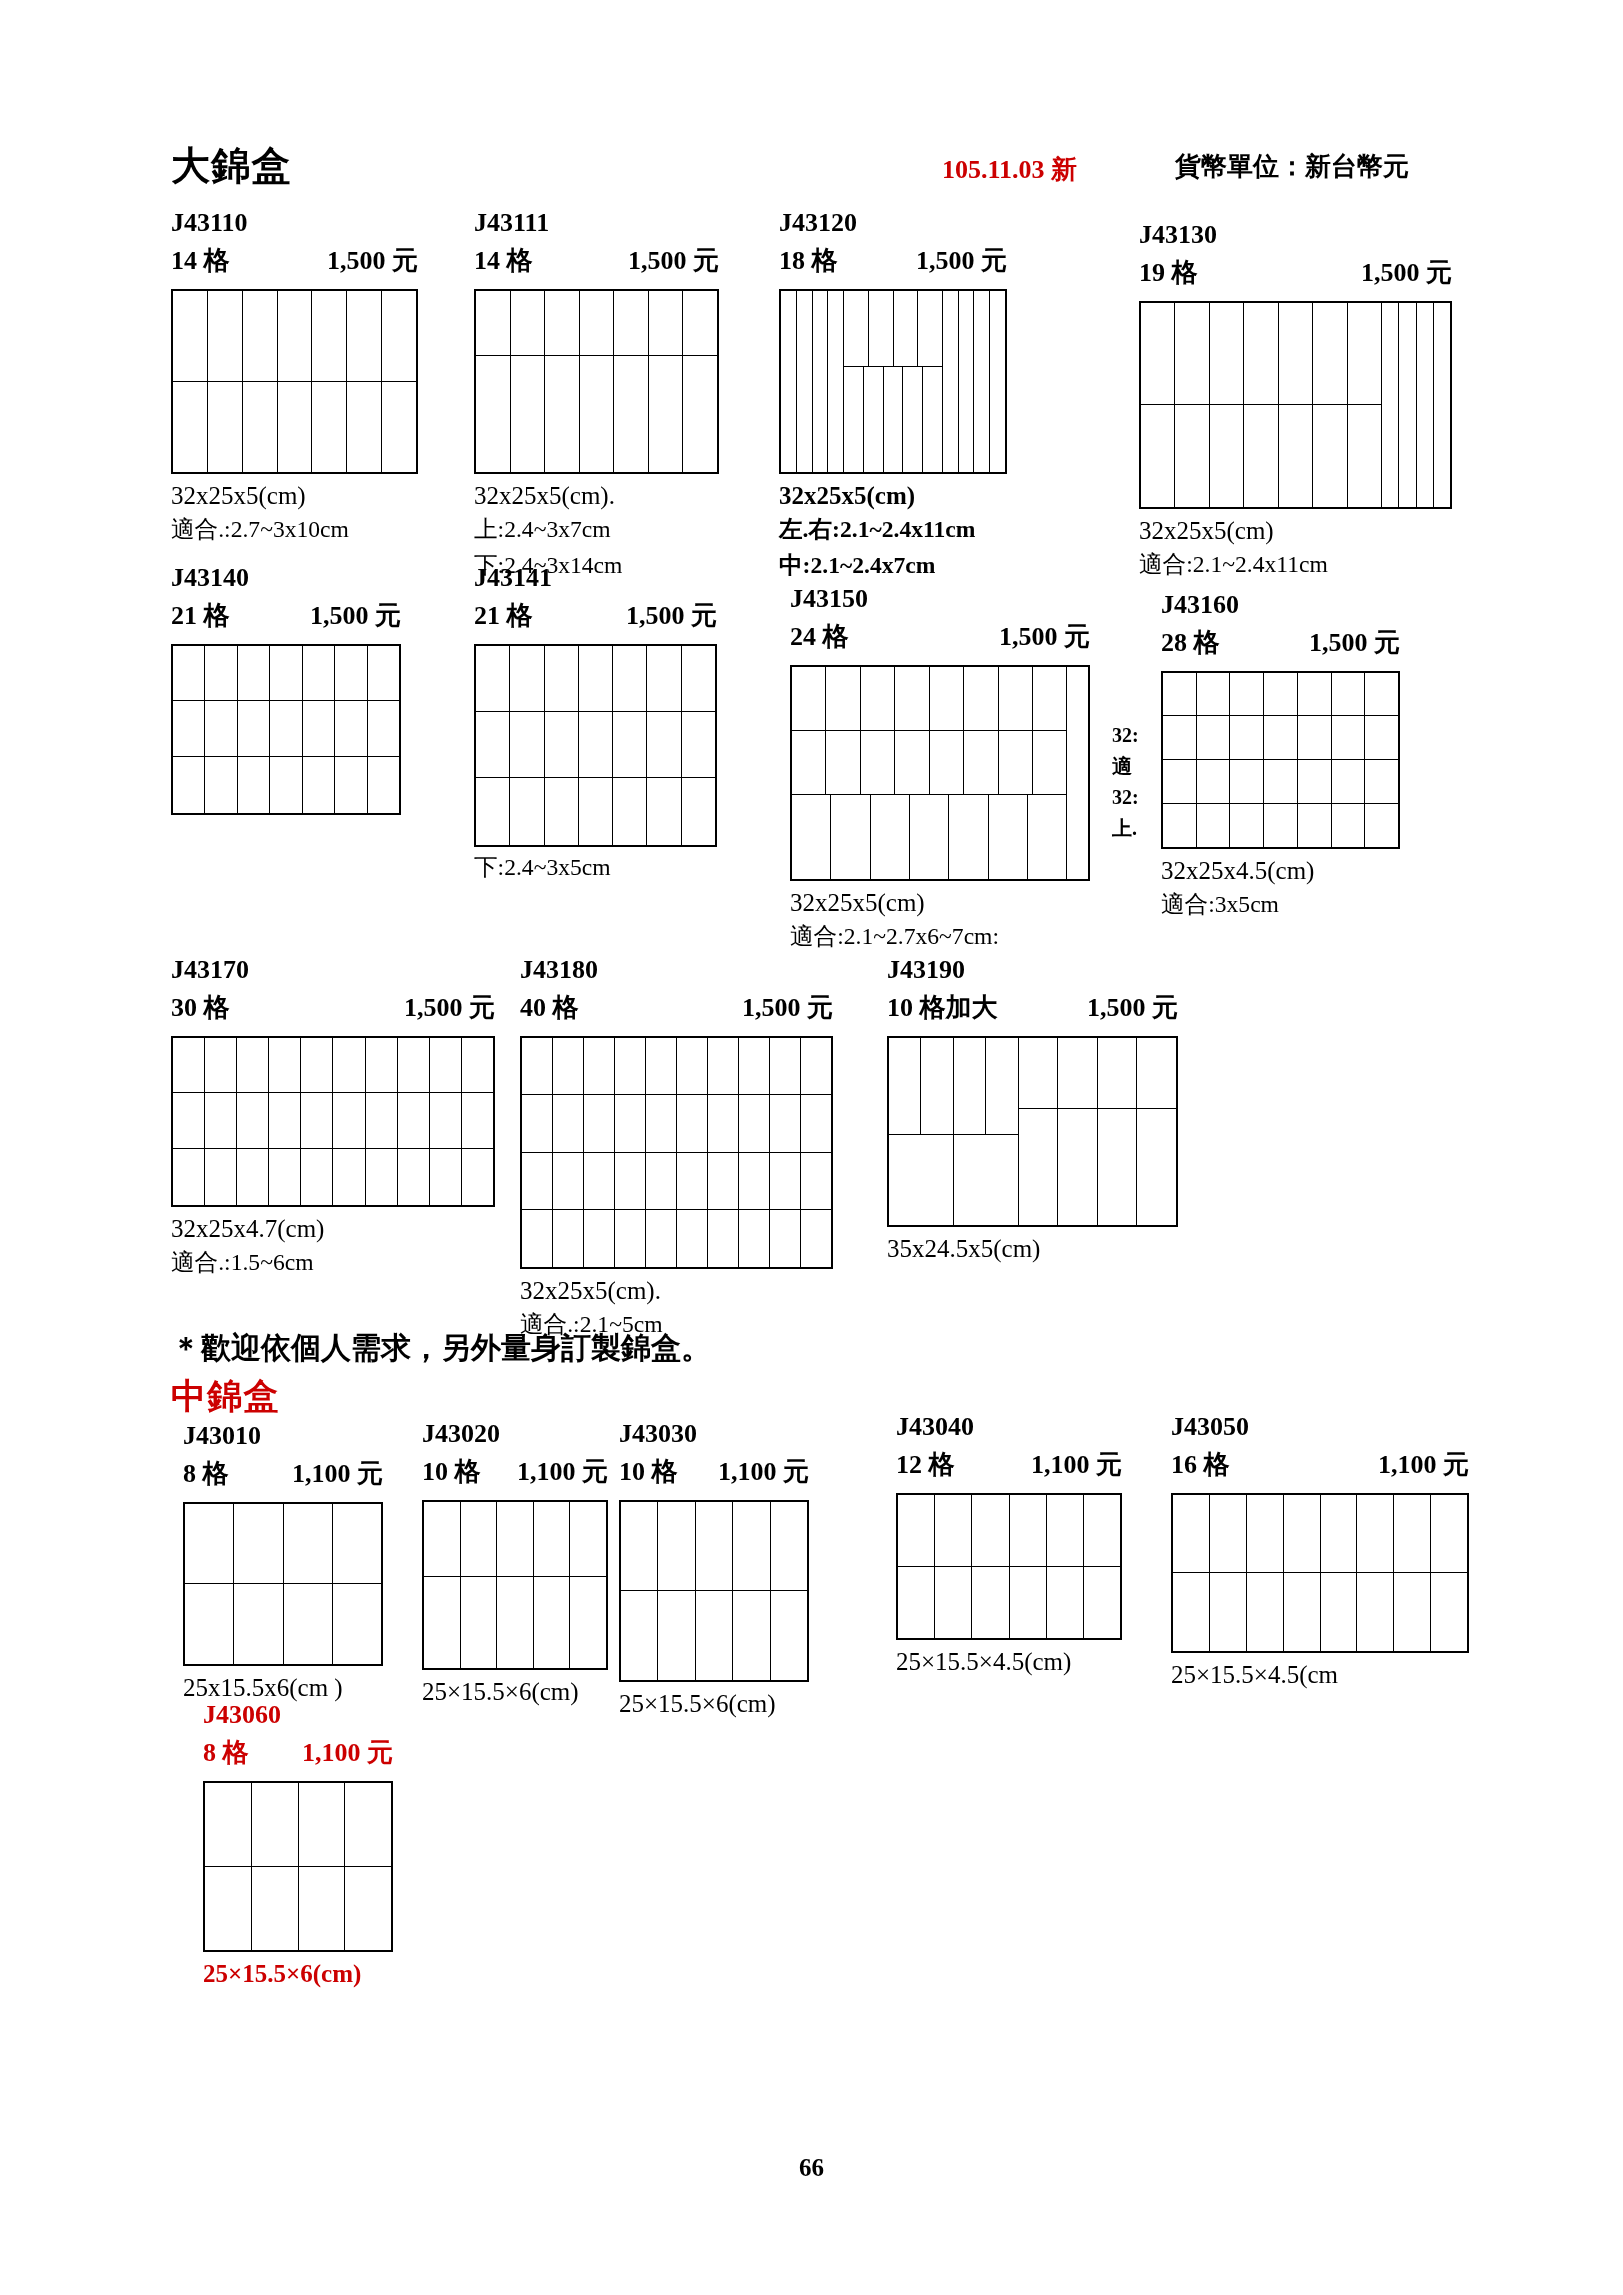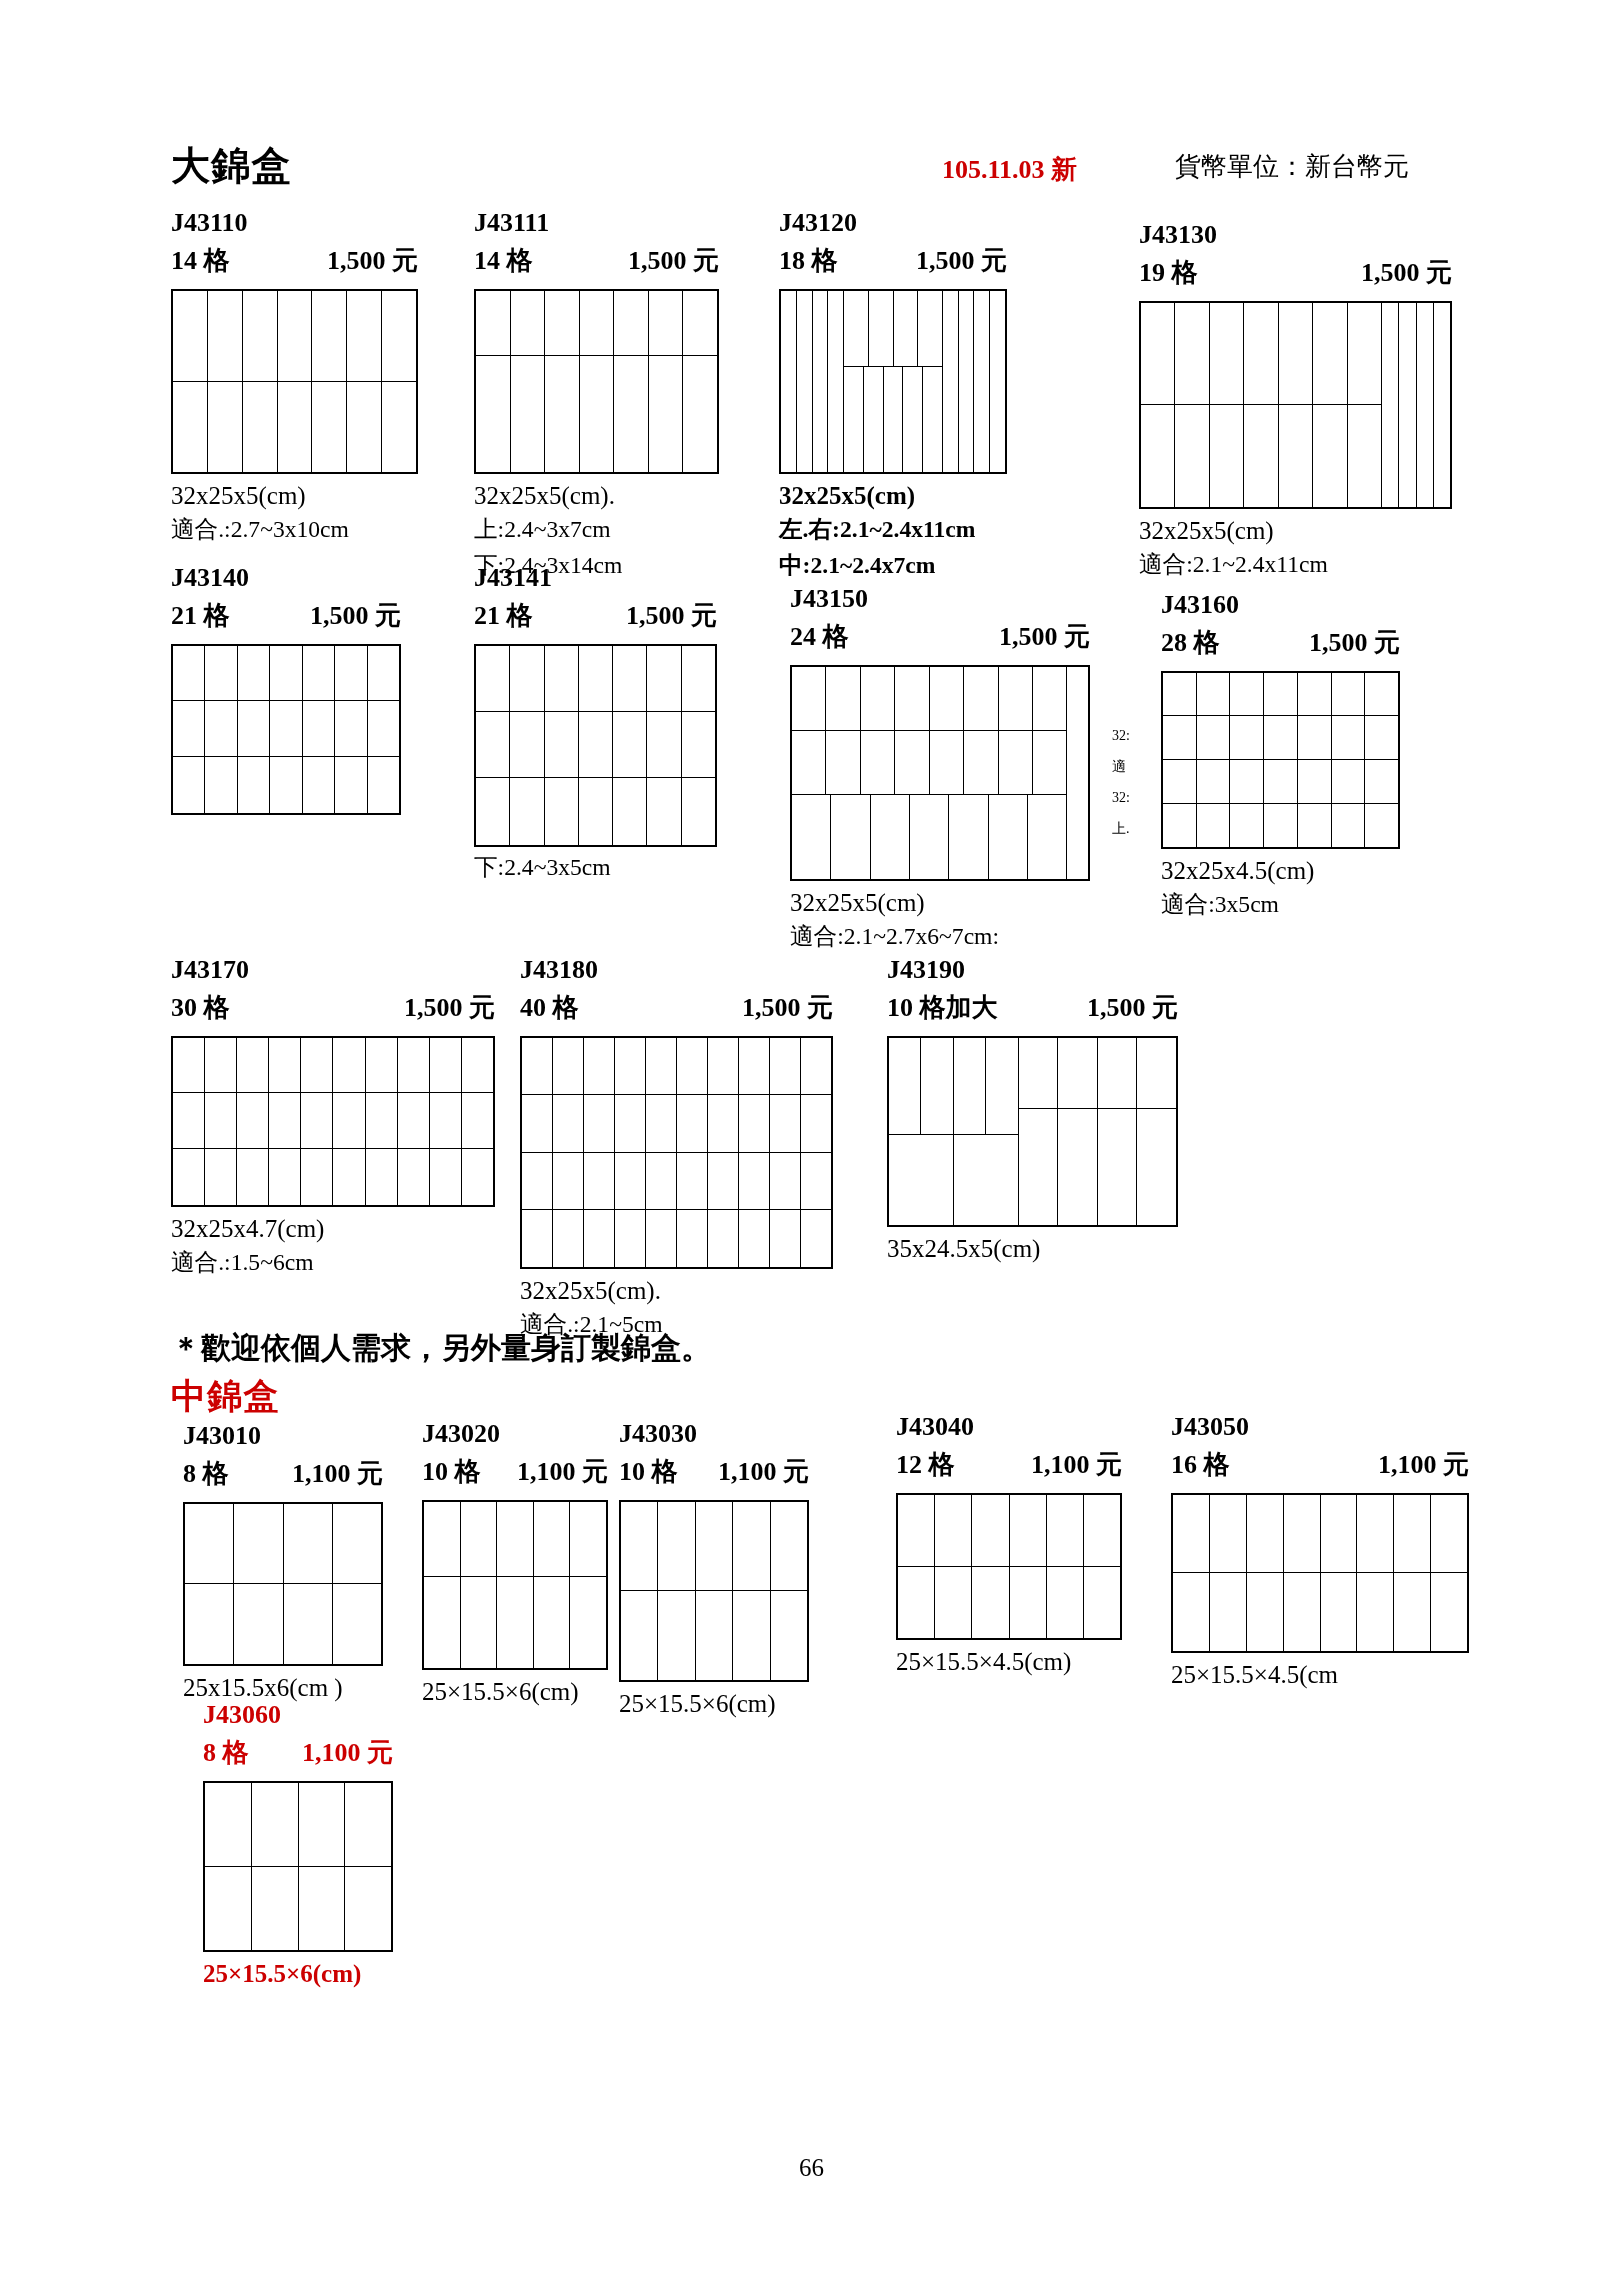--- a/index.html
+++ b/index.html
@@ -4,21 +4,21 @@
 <style>
   * { margin:0; padding:0; box-sizing:border-box; }
   html,body { background:#fff; }
   body {
     position:relative;
     width:1623px; height:2295px;
     font-family:"Liberation Serif", serif;
     color:#000;
     overflow:hidden;
   }
-  .abs { position:absolute; }
+  .abs { position:absolute;font-weight:bold; }
   .page-title {
     font-family:"Liberation Sans", sans-serif;
     font-size:39px; font-weight:bold; letter-spacing:1.3px;
   }
   .date-note { font-size:26px; font-weight:bold; color:#c00; }
   .currency-note { font-family:"Liberation Sans", sans-serif; font-size:26px; }
   .custom-note { font-family:"Liberation Sans", sans-serif; font-size:30px; font-weight:bold; }
   .section2-title {
     font-family:"Liberation Sans", sans-serif;
     font-size:35px; font-weight:bold; color:#c00; letter-spacing:1.3px;
@@ -38,21 +38,21 @@
   .red .grid-box, .red .gsec, .red .gband, .red .gcell { border-color:#000; }
 
   .grid-box { display:flex; border:2px solid #000; background:#fff; }
   .gsec { display:flex; flex-direction:column; border-left:1.3px solid #000; min-width:0; }
   .gsec:first-child { border-left:none; }
   .gband { display:flex; border-top:1.3px solid #000; min-height:0; }
   .gband:first-child { border-top:none; }
   .gcell { flex:1; border-left:1.3px solid #000; }
   .gcell:first-child { border-left:none; }
 
-  .fragments { font-size:14px; line-height:31px; }
+  .fragments { font-size:20px; line-height:31px; }
 </style>
 </head>
 <body>
 
 <div class="abs page-title" style="left:171px; top:139px;">大錦盒</div>
 
 <div class="abs date-note" style="left:942px; top:152px;">105.11.03 新</div>
 
 <div class="abs currency-note" style="left:1175px; top:149px;">貨幣單位：新台幣元</div>
 

